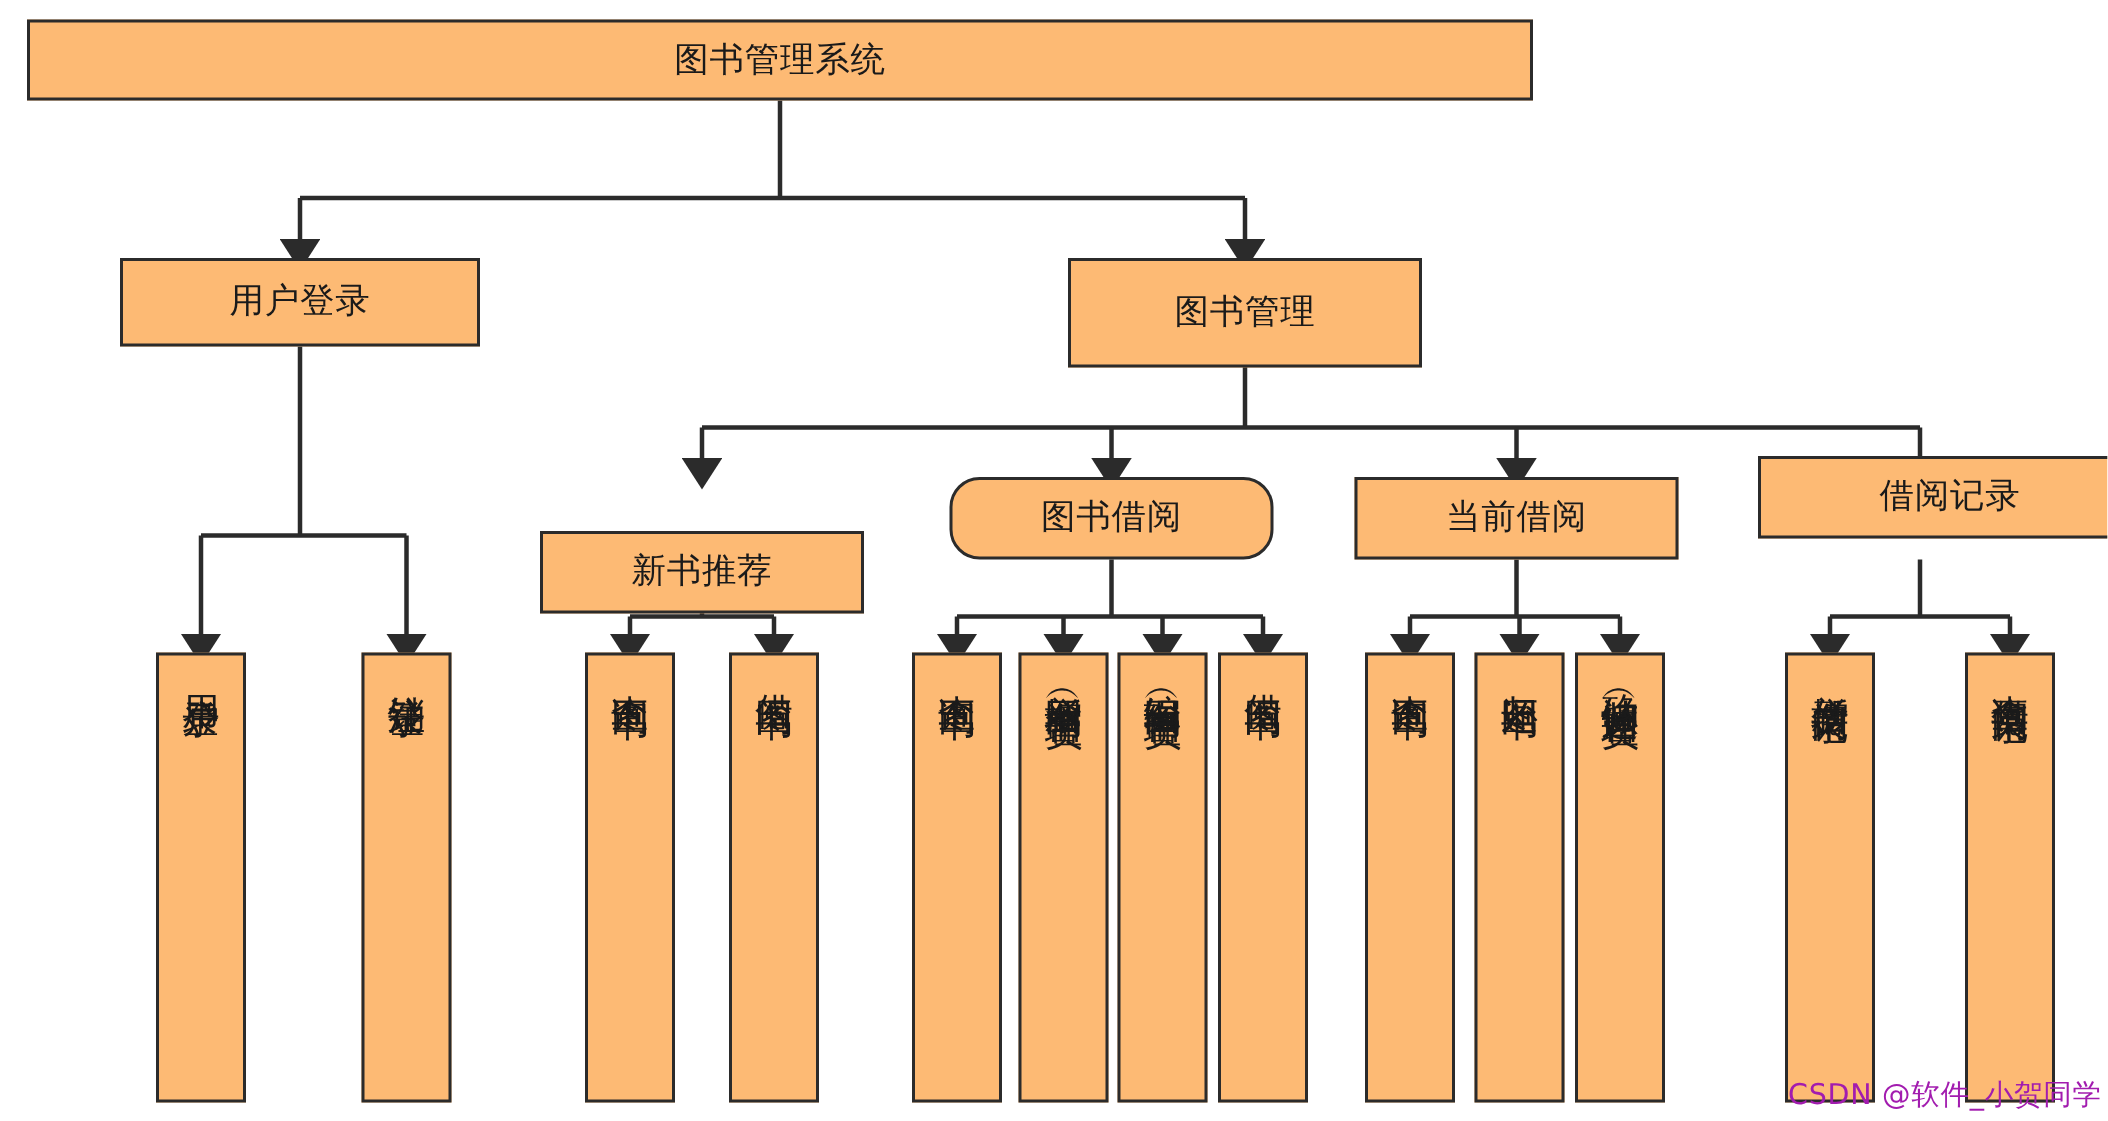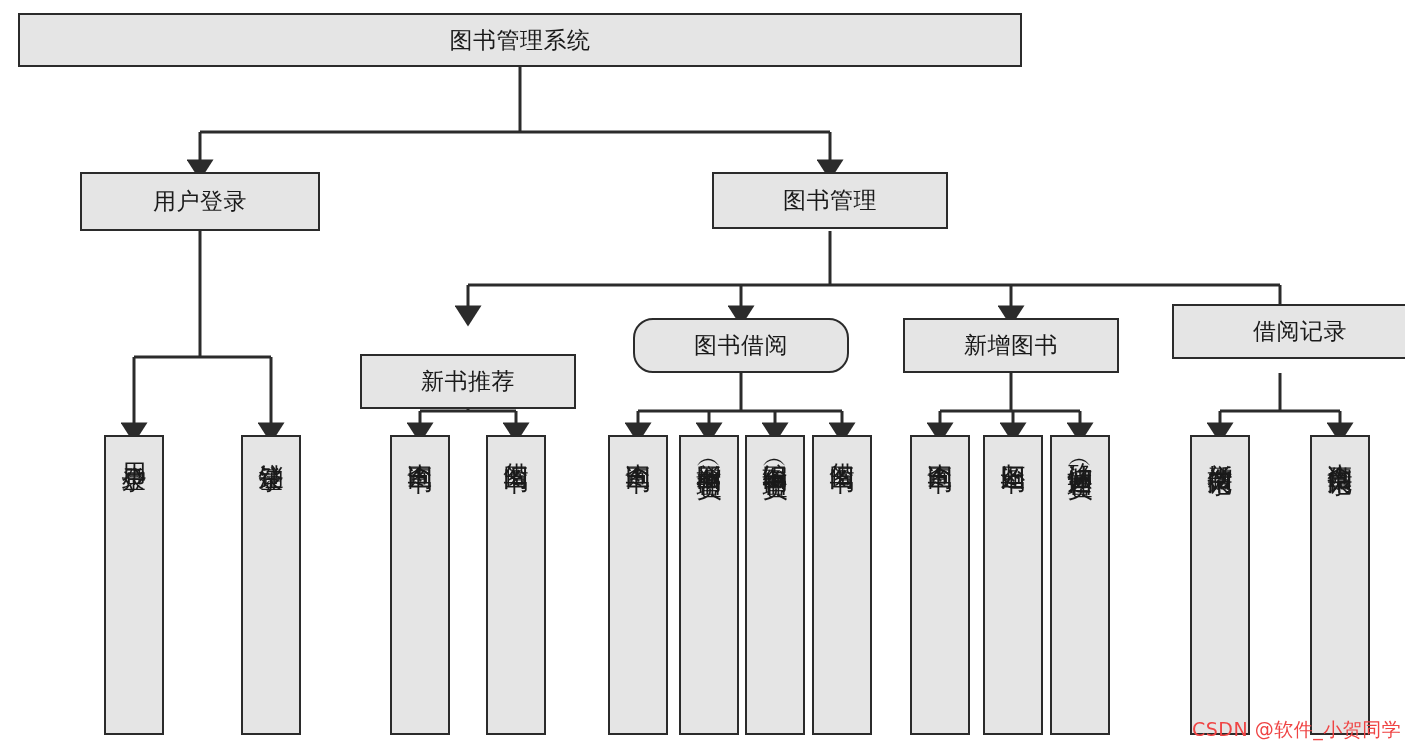--- a/index.html
+++ b/index.html
@@ -21,21 +21,21 @@
     position: absolute;
     left: 0;
     top: 0;
     width: 1405px;
     height: 747px;
     pointer-events: none;
   }
   .node {
     position: absolute;
     box-sizing: border-box;
-    background: #e5e5e5;
+    background: #fdba74;
     border: 2px solid #2b2b2b;
     display: flex;
     align-items: center;
     justify-content: center;
     color: #1a1a1a;
   }
   .node .label {
     display: block;
     text-align: center;
     line-height: 1.16;
@@ -55,21 +55,21 @@
     writing-mode: vertical-rl;
     text-orientation: upright;
     font-size: 25px;
     line-height: 1.0;
     letter-spacing: 2px;
     white-space: nowrap;
   }
   .watermark {
     position: absolute;
     font-size: 19px;
-    color: #ef4444;
+    color: #a21caf;
     white-space: nowrap;
     letter-spacing: 0.5px;
     font-family: "DejaVu Sans", "Liberation Sans", sans-serif;
   }
 </style>
 </head>
 <body>
 
 <div id="canvas">
 
@@ -116,32 +116,32 @@
       </g>
   </svg>
 
   <div class="node h" id="n-root" style="left: 18px; top: 13px; width: 1004px; height: 54px;">
     <span class="label">图书管理系统</span>
   </div>
 
   <div class="node h" id="n-user-login" style="left: 80px; top: 172px; width: 240px; height: 59px;">
     <span class="label">用户登录</span>
   </div>
-  <div class="node h" id="n-book-manage" style="left: 712px; top: 172px; width: 236px; height: 57px;">
+  <div class="node h" id="n-book-manage" style="left: 712px; top: 172px; width: 236px; height: 73px;">
     <span class="label">图书管理</span>
   </div>
 
   <div class="node h" id="n-new-book-recommend" style="left: 360px; top: 318px; width: 216px; height: 55px; margin-top: 36px;">
     <span class="label">新书推荐</span>
   </div>
   <div class="node h" id="n-book-borrow" style="left: 633px; top: 318px; width: 216px; height: 55px; border-radius: 20px;">
     <span class="label">图书借阅</span>
   </div>
   <div class="node h" id="n-current-borrow" style="left: 903px; top: 318px; width: 216px; height: 55px;">
-    <span class="label">新增图书</span>
+    <span class="label">当前借阅</span>
   </div>
   <div class="node h" id="n-borrow-record" style="left: 1172px; top: 304px; width: 256px; height: 55px;">
     <span class="label">借阅记录</span>
   </div>
 
   <div class="node v" id="n-leaf-user-login" style="left: 104px; top: 435px; width: 60px; height: 300px;">
     <span class="label">用户登录</span>
   </div>
   <div class="node v" id="n-leaf-user-logout" style="left: 241px; top: 435px; width: 60px; height: 300px;">
     <span class="label">注销登录</span>

